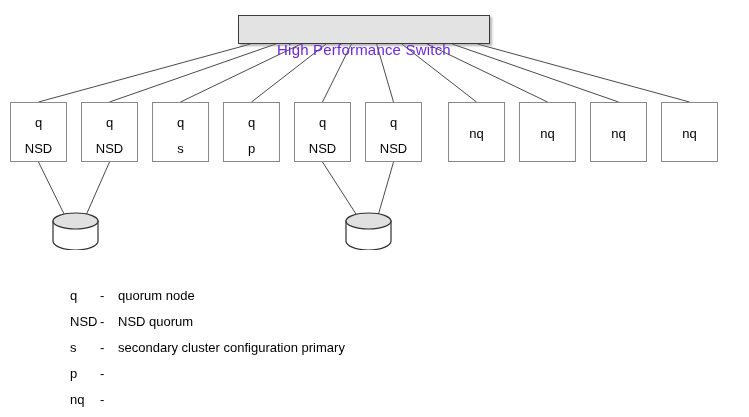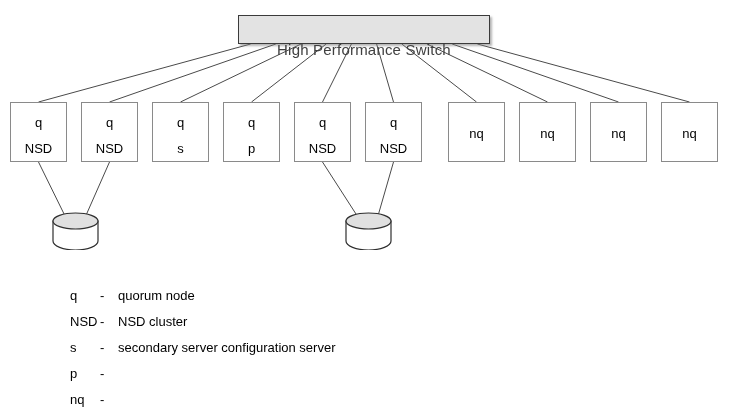--- a/index.html
+++ b/index.html
@@ -33,21 +33,21 @@
     border: 1px solid #3b3b3b;
     box-shadow: 2px 2px 2px rgba(120,120,120,0.55);
     display: flex;
     align-items: center;
     justify-content: center;
     box-sizing: border-box;
     z-index: 3;
   }
   .switch-label {
     font-size: 15px;
-    color: #404040;
+    color: #6d28d9;
     letter-spacing: 0.2px;
     margin-top: 40px;
   }
   .node-box {
     position: absolute;
     top: 102px;
     width: 57px;
     height: 60px;
     background: #ffffff;
     border: 1px solid #8a8a8a;
@@ -184,26 +184,26 @@
 
   <div class="legend">
       <div class="legend-row">
         <span class="legend-key">q</span>
         <span class="legend-dash">-</span>
         <span class="legend-desc">quorum node</span>
       </div>
       <div class="legend-row">
         <span class="legend-key">NSD</span>
         <span class="legend-dash">-</span>
-        <span class="legend-desc">NSD cluster</span>
+        <span class="legend-desc">NSD quorum</span>
       </div>
       <div class="legend-row">
         <span class="legend-key">s</span>
         <span class="legend-dash">-</span>
-        <span class="legend-desc">secondary server configuration server</span>
+        <span class="legend-desc">secondary cluster configuration primary</span>
       </div>
       <div class="legend-row">
         <span class="legend-key">p</span>
         <span class="legend-dash">-</span>
       </div>
       <div class="legend-row">
         <span class="legend-key">nq</span>
         <span class="legend-dash">-</span>
       </div>
     </div>

